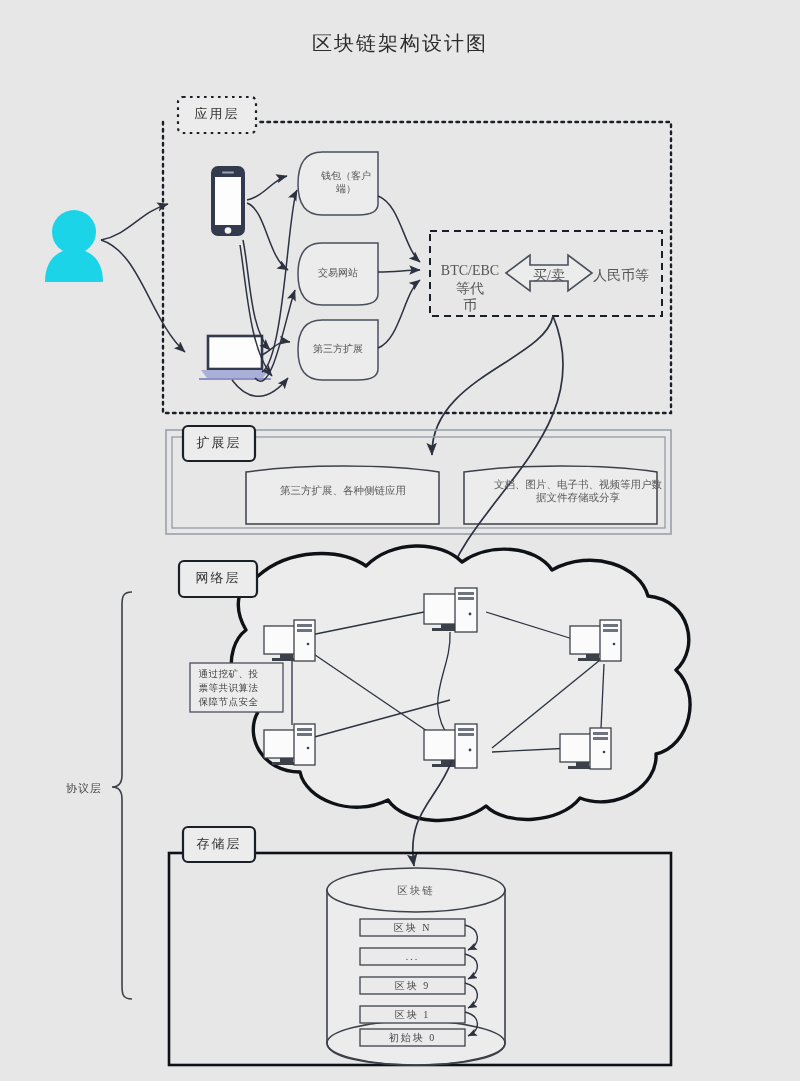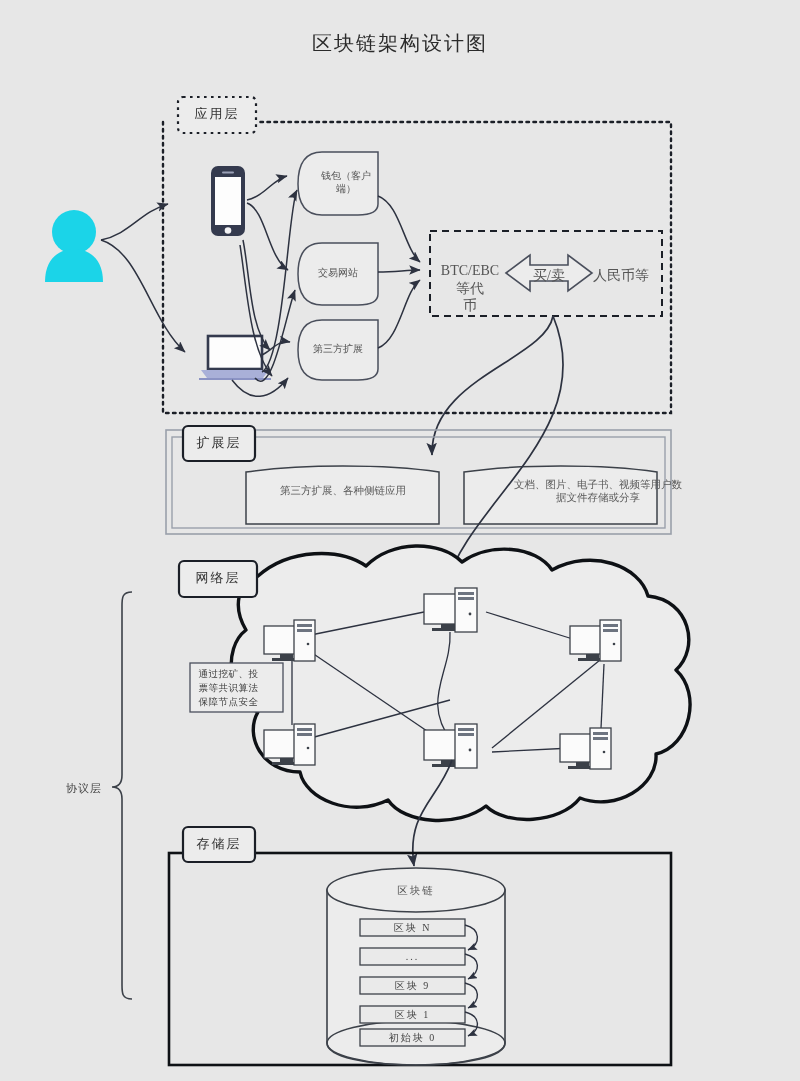--- a/index.html
+++ b/index.html
@@ -295,21 +295,21 @@
 端）</div>
 <div class="lbl bubble-t" style="left:300px; top:267px; width:76px;">交易网站</div>
 <div class="lbl bubble-t" style="left:300px; top:343px; width:76px;">第三方扩展</div>
 
 <div class="lbl ex-t" style="left:437px; top:262px; width:66px;">BTC/EBC等代
 币</div>
 <div class="lbl ex-t" style="left:522px; top:267px; width:54px;">买/卖</div>
 <div class="lbl ex-t" style="left:590px; top:267px; width:62px;">人民币等</div>
 
 <div class="lbl ext-t" style="left:248px; top:484px; width:190px;">第三方扩展、各种侧链应用</div>
-<div class="lbl ext-t" style="left:466px; top:478px; width:224px;margin-left:20px;">文档、图片、电子书、视频等用户数
+<div class="lbl ext-t" style="left:466px; top:478px; width:224px;">文档、图片、电子书、视频等用户数
 据文件存储或分享</div>
 
 <div class="lbl note-t" style="left:175px; top:668px; width:107px;">通过挖矿、投
 票等共识算法
 保障节点安全</div>
 
 <div class="lbl cyl-t" style="left:372px; top:884px; width:88px;">区块链</div>
 <div class="lbl blk-t" style="left:360px; top:922px; width:105px;">区块 N</div>
 <div class="lbl blk-t" style="left:360px; top:951px; width:105px;">...</div>
 <div class="lbl blk-t" style="left:360px; top:980px; width:105px;">区块 9</div>

